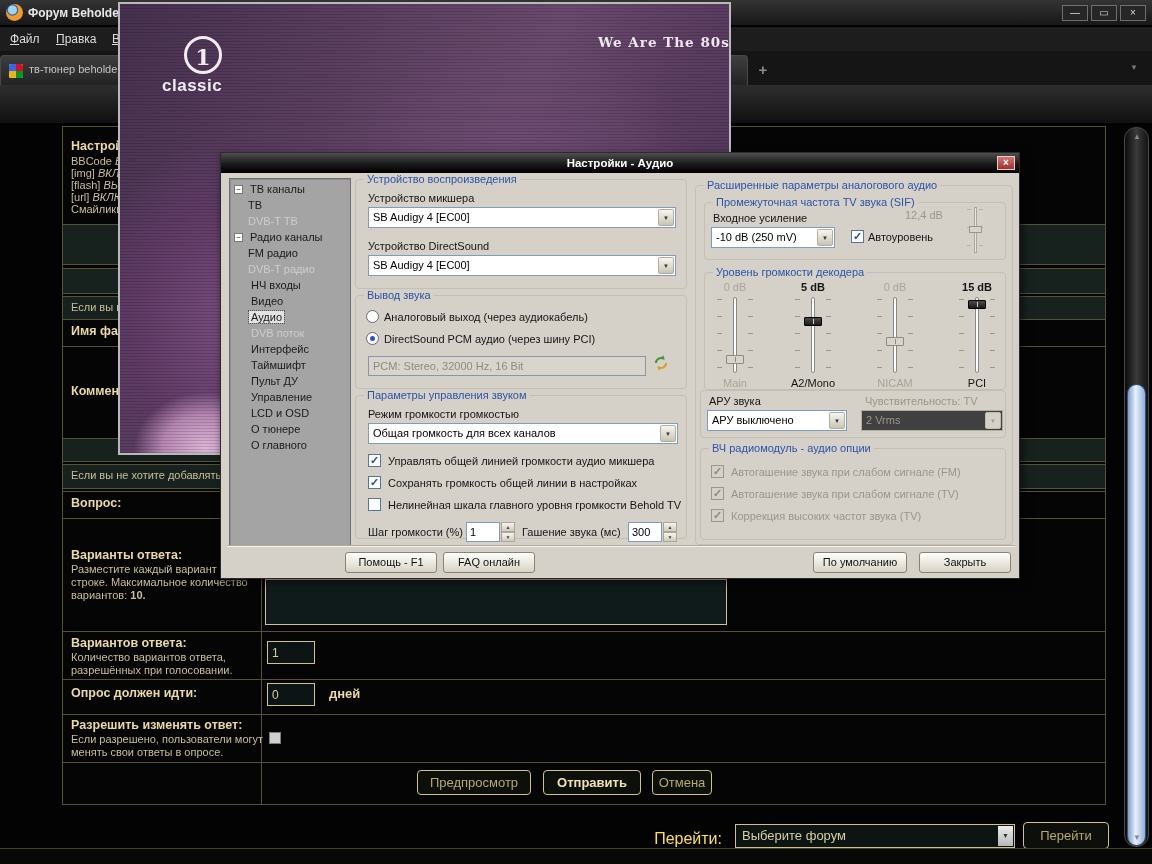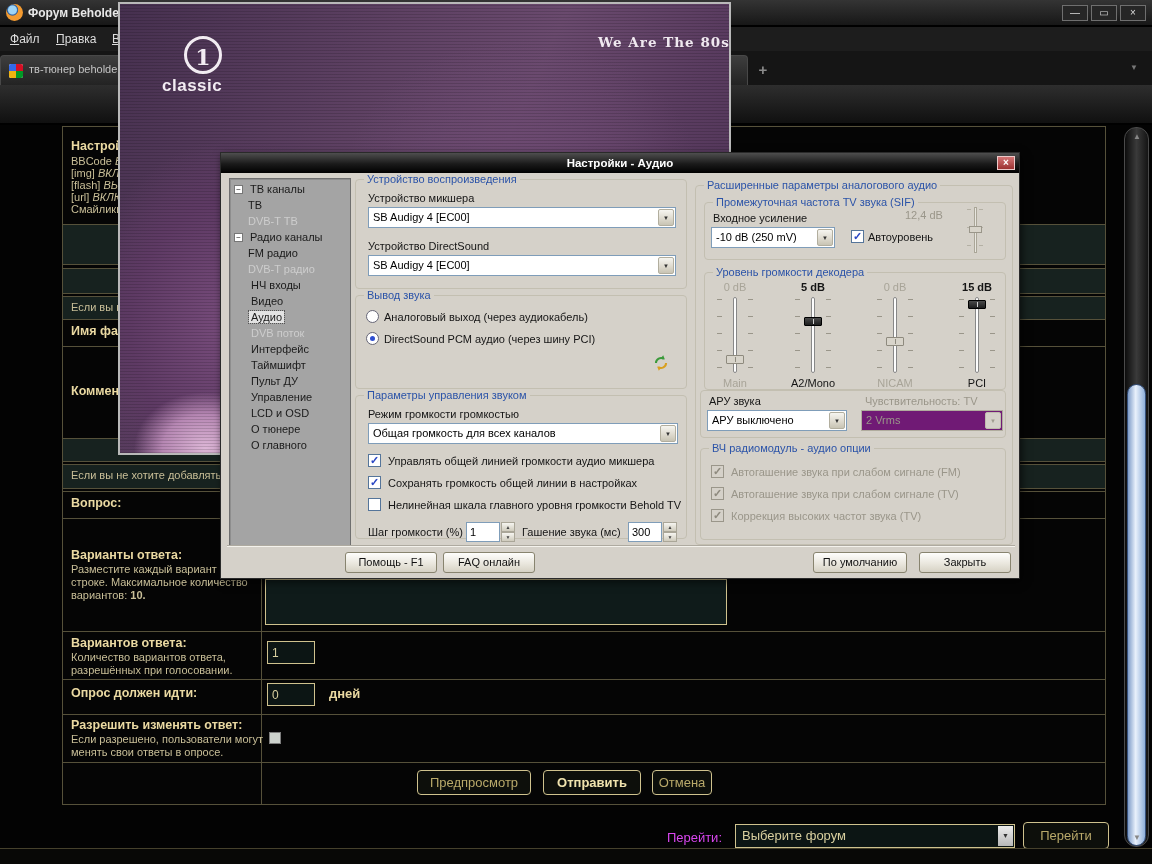--- a/index.html
+++ b/index.html
@@ -60,21 +60,21 @@
 .teal{position:absolute;left:0;right:0;background:#17221f;border-top:1px solid #56513a;border-bottom:1px solid #56513a}
 .fhead{position:absolute;font-weight:bold;font-size:12.5px;color:#ead9a2;white-space:nowrap}
 .ftext{position:absolute;font-size:11px;color:#c9bf98;white-space:nowrap}
 .finput{position:absolute;background:#0c1514;border:1px solid #cfc28e;color:#d8cf9f;font-size:12px;
   padding:2px 4px;font-family:"Liberation Sans",sans-serif}
 .ftextarea{position:absolute;background:#0f1b1a;border:1px solid #cfc28e}
 .fcheck{position:absolute;width:12px;height:12px;background:#cdd2cd;border:1px solid #7d7d7d}
 .fbtn{position:absolute;height:25px;background:#0d0f0b;border:1px solid #cfc28e;border-radius:4px;
   color:#b9a96a;font-size:13px;text-align:center;line-height:23px;white-space:nowrap}
 .fbtn.primary{color:#f0e3ae;font-weight:bold}
-.jumplabel{position:absolute;font-size:13px;color:#d946ef}
+.jumplabel{position:absolute;font-size:16px;color:#fde047}
 .jumpsel{position:absolute;background:#0c1514;border:1px solid #cfc28e;color:#d8cf9f;font-size:13px}
 .jumpsel .t{position:absolute;left:6px;top:3px;white-space:nowrap}
 .jumpsel .b{position:absolute;right:1px;top:1px;bottom:1px;width:15px;
   background:linear-gradient(#ececec,#b8b8b8);color:#333;font-size:7px;text-align:center;line-height:20px}
 .scrolltrack{position:absolute;left:1124px;top:2px;width:25px;height:720px;border-radius:12px;
   background:linear-gradient(90deg,#0c0c0c,#3a3a3a 50%,#141414);border:1px solid #4a4a4a}
 .scrollarrow{position:absolute;left:8px;color:#888;font-size:8px}
 .scrollthumb{position:absolute;left:2px;width:19px;border-radius:10px;
   background:linear-gradient(90deg,#7e9cc8,#e9f1fc 45%,#8fafd9);border:1px solid #35507c}
 .bottomstrip{position:absolute;left:0;top:723px;width:1152px;height:16px;background:#080806;border-top:1px solid #46412c}
@@ -119,21 +119,21 @@
   font-size:8px;line-height:7px;text-align:center;color:#222}
 .grp{position:absolute;border:1px solid #c3bfb1;border-radius:4px}
 .gt{position:absolute;top:-7px;left:8px;background:#d5d1c9;padding:0 3px;color:#2b53a8;font-size:11px;white-space:nowrap}
 .lbl{position:absolute;font-size:11px;color:#151515;white-space:nowrap}
 .lbl.dis{color:#9a968a}
 .xcombo{position:absolute;background:#fff;border:1px solid #7f9db9;height:21px;font-size:11px}
 .xcombo .t{position:absolute;left:4px;top:3px;white-space:nowrap;color:#000}
 .xcombo .b{position:absolute;right:1px;top:1px;bottom:1px;width:16px;
   background:linear-gradient(#f6f5f0,#dcd8cc 60%,#c8c4b4);border:1px solid #b2ae9e;border-radius:2px;
   color:#333;font-size:6px;line-height:16px;text-align:center}
-.xcombo.dis{background:#701a75;border-color:#b0ac9e}
+.xcombo.dis{background:#404040;border-color:#b0ac9e}
 .xcombo.dis .t{color:#9a968a}
 .xcombo.dis .b{background:#d5d1c9;color:#a09c90;border-color:#c0bcae}
 .xcb{position:absolute;width:13px;height:13px;background:#fff;border:1px solid #55759a;
   font-size:11px;line-height:11px;text-align:center;color:#2b47c4;font-weight:bold}
 .xcb.checked::after{content:"✓"}
 .xcb.dis{background:#d5d1c9;border-color:#9a968a;color:#8e8a7e}
 .xradio{position:absolute;width:13px;height:13px;border-radius:50%;background:#fff;border:1px solid #667}
 .xradio.sel::after{content:"";position:absolute;left:3px;top:3px;width:5px;height:5px;border-radius:50%;background:#2f4fd0}
 .sunken{position:absolute;background:#d9d5cc;border:1px solid #8a96a8;font-size:11px;color:#8e8a7e;
   padding:3px 4px;white-space:nowrap;overflow:hidden}
@@ -347,20 +347,21 @@
           <span class="b">▼</span>
       </div>
     </div>
 
     <div class="grp" style="left:134px;top:142px;width:332px;height:94px">
       <span class="gt">Вывод звука</span>
       <span class="xradio" style="left:10px;top:14px"></span>
       <span class="lbl" style="left:28px;top:15px">Аналоговый выход (через аудиокабель)</span>
       <span class="xradio sel" style="left:10px;top:36px"></span>
       <span class="lbl" style="left:28px;top:37px">DirectSound PCM аудио (через шину PCI)</span>
+      <div class="sunken" style="left:12px;top:60px;width:278px;height:20px">PCM: Stereo, 32000 Hz, 16 Bit</div>
       <span class="abs" style="left:296px;top:58px">
         <svg width="18" height="18" viewBox="0 0 16 16">
             <path d="M3.5 8a4.5 4.5 0 0 1 7-3.7" fill="none" stroke="#3a9a3a" stroke-width="1.8"></path>
             <path d="M10 1.2l1.4 3.6-3.8-.8z" fill="#3a9a3a"></path>
             <path d="M12.5 8a4.5 4.5 0 0 1-7 3.7" fill="none" stroke="#d8a020" stroke-width="1.8"></path>
             <path d="M6 14.8l-1.4-3.6 3.8.8z" fill="#d8a020"></path>
           </svg>
       </span>
     </div>
 

